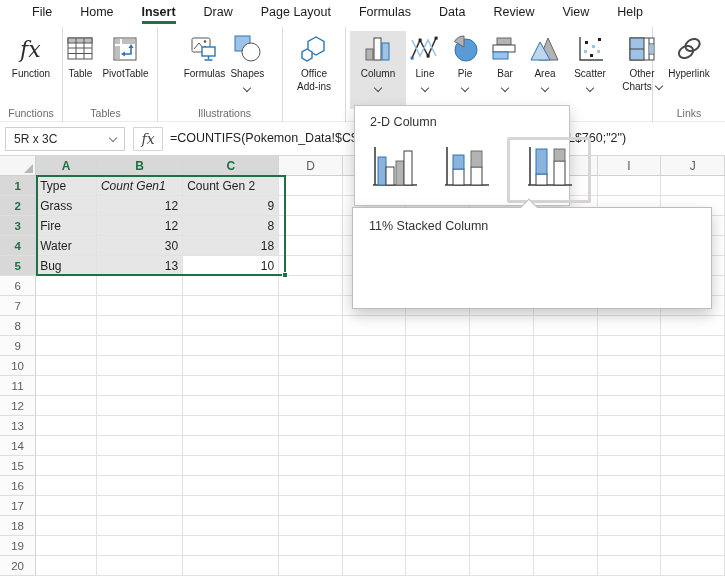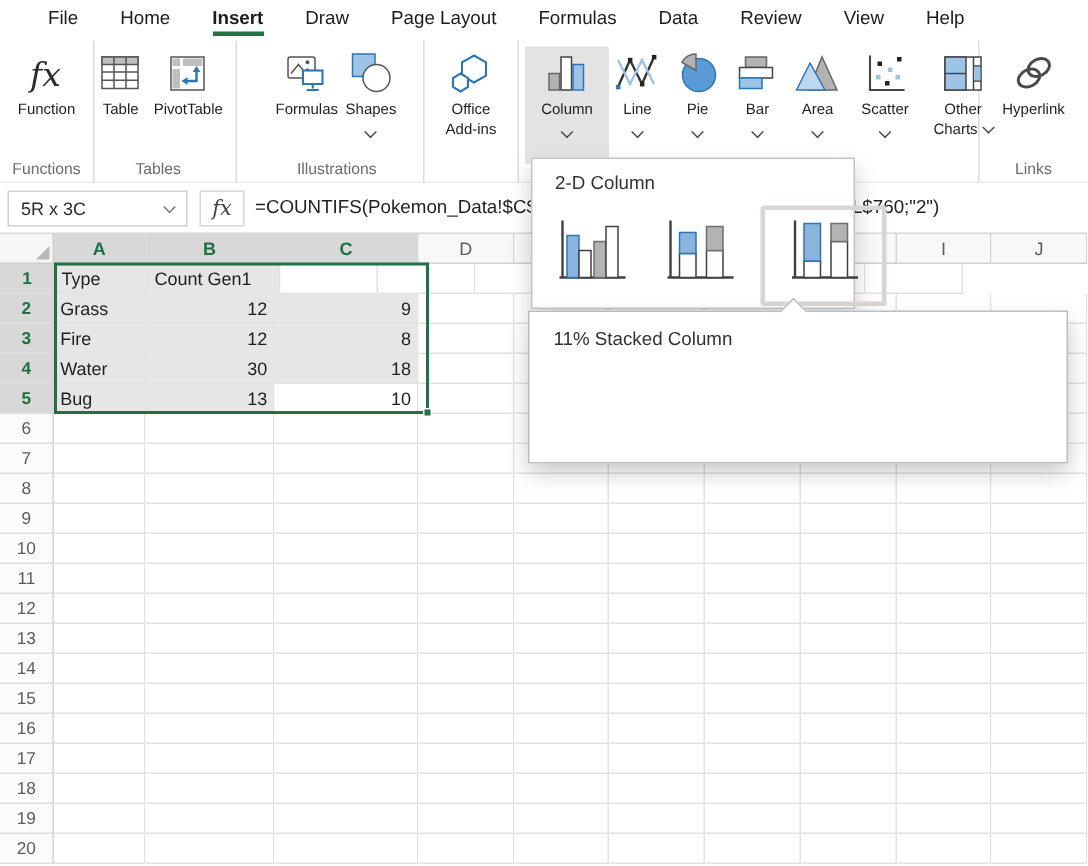--- a/index.html
+++ b/index.html
@@ -294,21 +294,22 @@
         <div class="ch" style="width: 65px;">F</div>
         <div class="ch" style="width: 65px;">G</div>
         <div class="ch" style="width: 65px;">H</div>
         <div class="ch" style="width: 65px;">I</div>
         <div class="ch" style="width: 65px;">J</div>
       </div>
     <div id="grid-body">
         <div class="grow">
           <div class="rh sel">1</div>
           <div class="cell selcell" style="width: 62px;">Type</div>
-          <div class="cell selcell" style="width: 88px;">Count Gen1</div>
+          <div class="cell selcell" style="width: 88px; font-style: italic;">Count Gen1</div>
+          <div class="cell selcell" style="width: 98px;">Count Gen 2</div>
           <div class="cell" style="width: 65px;"></div>
           <div class="cell" style="width: 65px;"></div>
           <div class="cell" style="width: 65px;"></div>
           <div class="cell" style="width: 65px;"></div>
           <div class="cell" style="width: 65px;"></div>
           <div class="cell" style="width: 65px;"></div>
           <div class="cell" style="width: 65px;"></div>
         </div>
         <div class="grow">
           <div class="rh sel">2</div>

